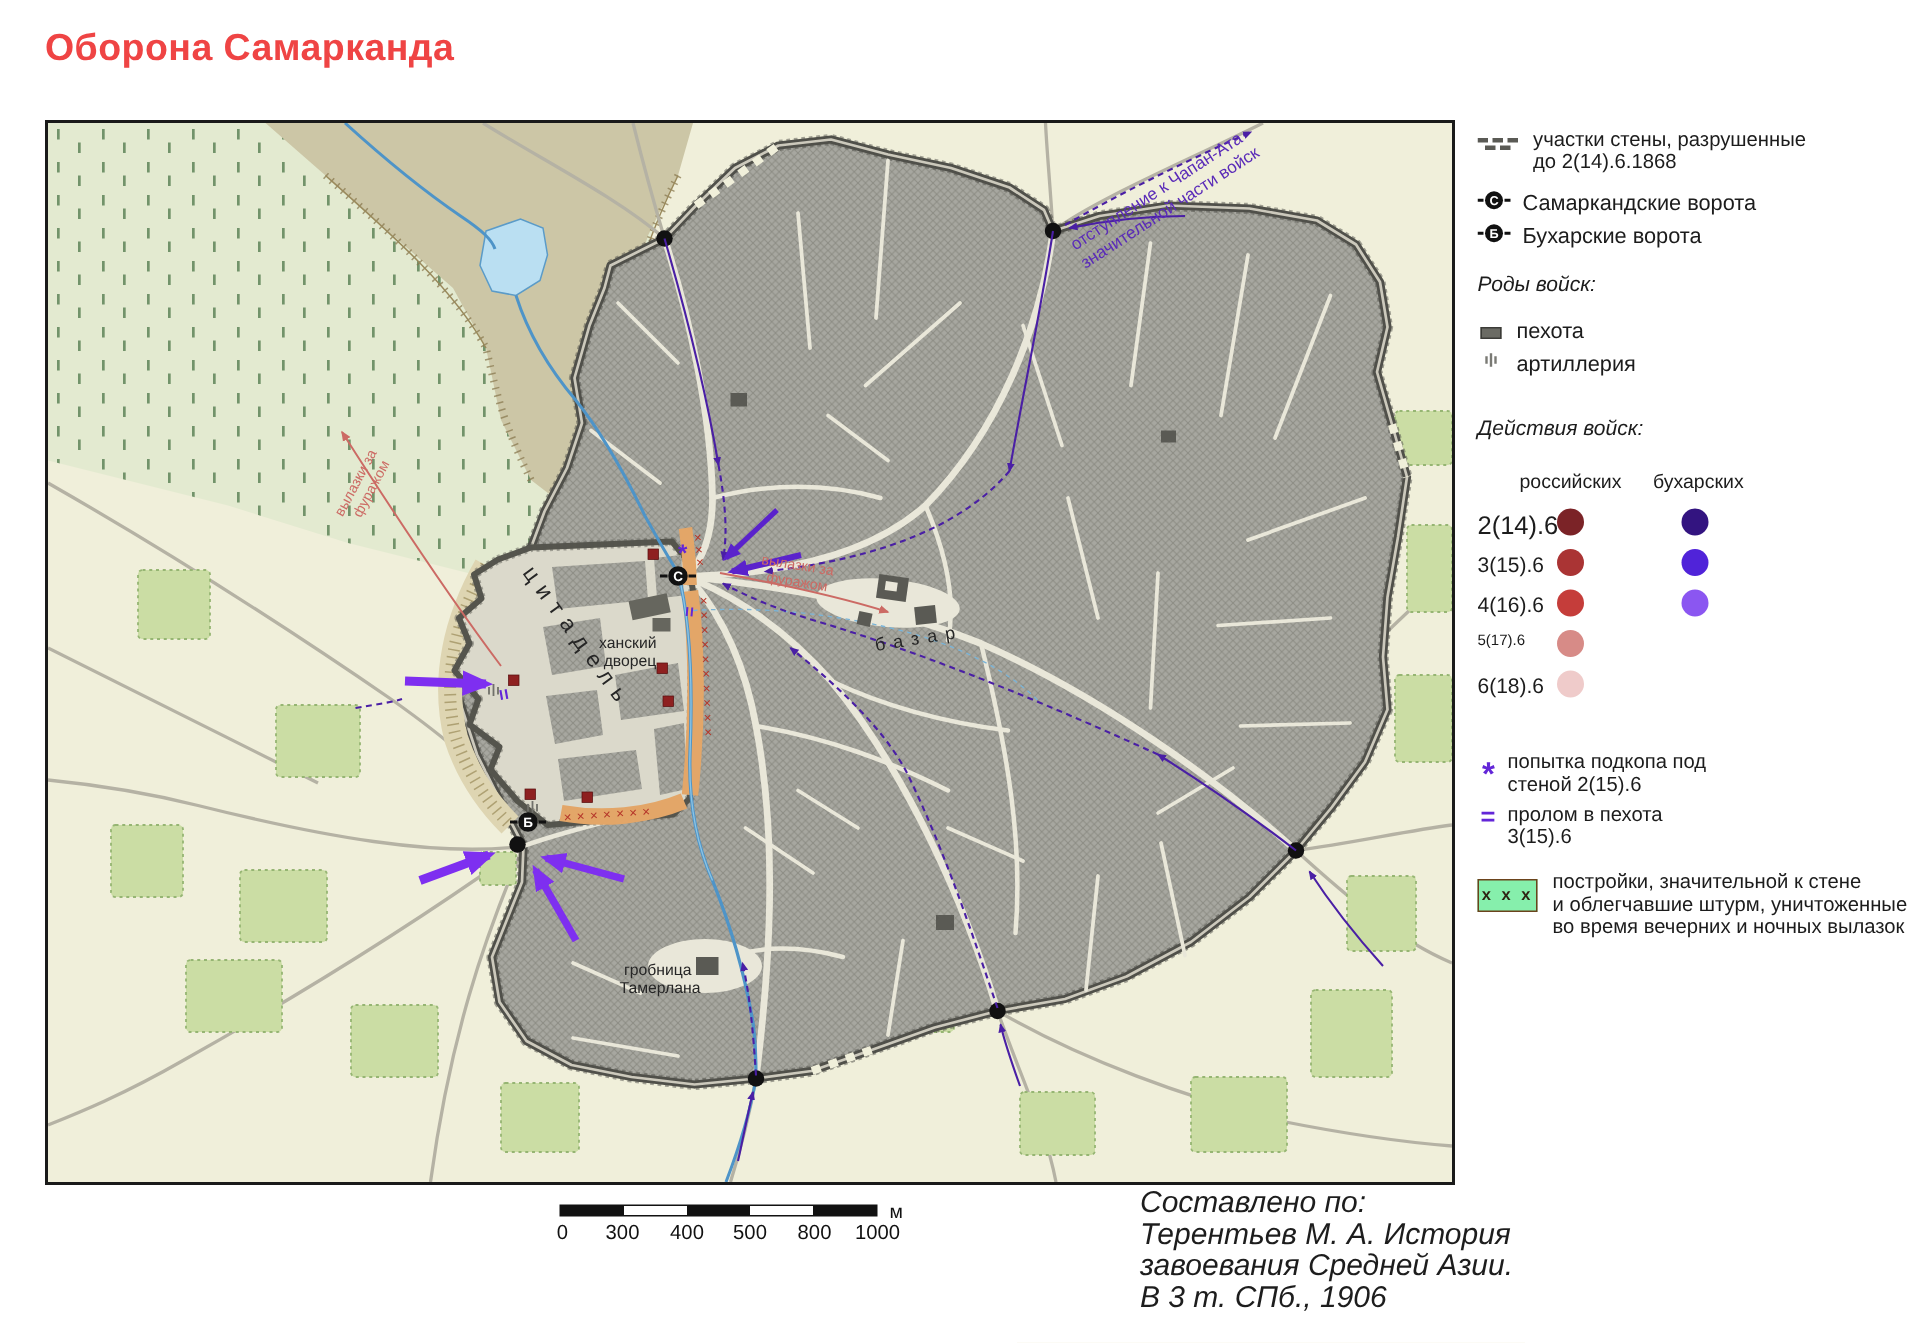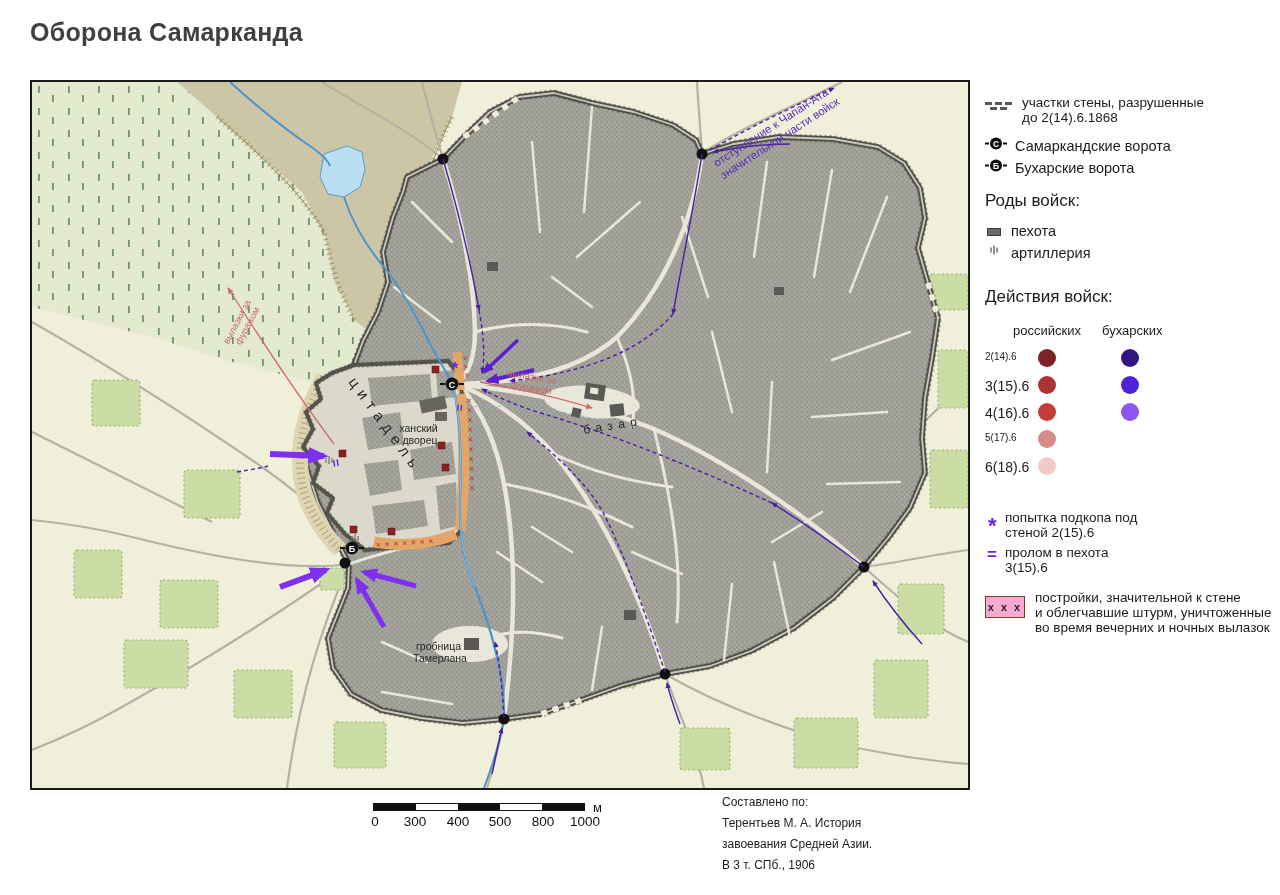--- a/index.html
+++ b/index.html
@@ -1,41 +1,41 @@
 <!DOCTYPE html>
 <html><head>
 <meta charset="utf-8">
 <style>
   * { margin:0; padding:0; box-sizing:border-box; }
   body { background:#ffffff; font-family:"Liberation Sans", sans-serif; }
   .page { position:relative; width:1280px; height:895px; background:#fff; overflow:hidden; }
-  .title { position:absolute; left:30px; top:18px; font-size:25px; font-weight:bold; color:#404040; letter-spacing:.3px; }
+  .title { position:absolute; left:30px; top:18px; font-size:25px; font-weight:bold; color:#ef4444; letter-spacing:.3px; }
   .map-frame { position:absolute; left:30px; top:80px; width:940px; height:710px; border:2px solid #1a1a1a; background:#f0efda; }
   .map-frame svg { display:block; }
 
   
-  .legend { position:absolute; left:985px; top:95px; width:292px; height:580px; color:#1c1c1c; }
+  .legend { position:absolute; left:985px; top:85px; width:292px; height:580px; color:#1c1c1c; }
   .lg-abs { position:absolute; }
   .lg-small { font-size:13.5px; line-height:15px; }
   .lg-item-label { font-size:14.5px;text-align:center; }
-  .lg-header { font-size:17px; }
+  .lg-header { font-size:14px;font-style:italic; }
   .lg-cols span { font-size:13px; }
   .dot { width:18px; height:18px; border-radius:50%; }
   .swatch-infantry { width:14px; height:8px; background:#6b6b64; border:1px solid #3c3c38; }
   .sym-purple { color:#6326d8; font-weight:bold; }
-  .xbox { width:40px; height:22px; background:#f9a8d4; border:1.5px solid #6b431c; display:flex; align-items:center; justify-content:center; font-size:11px; font-weight:bold; color:#2e2212; letter-spacing:2px; }
+  .xbox { width:40px; height:22px; background:#86efac; border:1.5px solid #6b431c; display:flex; align-items:center; justify-content:center; font-size:11px; font-weight:bold; color:#2e2212; letter-spacing:2px; }
 
   
   .scalebar { position:absolute; left:373px; top:800px; width:260px; height:36px; }
   .sb-bar { position:absolute; left:0; top:3px; width:212px; height:8px; border:1px solid #111; display:flex; }
   .sb-seg { height:100%; }
   .sb-tick { position:absolute; top:14px; transform:translateX(-50%); font-size:13.5px; color:#111; }
   .sb-unit { position:absolute; left:220px; top:0px; font-size:13px; color:#111; }
 
-  .attribution { position:absolute; left:722px; top:792px; font-size:12px; line-height:21px; color:#1d1d1d; }
+  .attribution { position:absolute; left:760px; top:792px; font-size:20px; line-height:21px; color:#1d1d1d;font-style:italic; }
 </style>
 </head>
 <body>
 
 <div class="page">
 
   <div class="title">Оборона Самарканда</div>
 
   <div class="map-frame">
   <svg width="936" height="706" viewBox="0 0 936 706">
@@ -373,21 +373,21 @@
     <div class="lg-abs lg-item-label" style="left:26px;top:150px">артиллерия</div>
 
     <div class="lg-abs lg-header" style="left:0;top:192px">Действия войск:</div>
 
     <div class="lg-abs lg-cols" style="left:0;top:228px;width:230px">
       <span class="lg-abs" style="left:28px;top:0">российских</span>
       <span class="lg-abs" style="left:117px;top:0">бухарских</span>
     </div>
 
     <div class="lg-abs" style="left:0;top:254px">
-      <span class="lg-abs" style="left:0;top:2px;font-size:10px">2(14).6</span>
+      <span class="lg-abs" style="left:0;top:2px;font-size:17px">2(14).6</span>
       <div class="lg-abs dot" style="left: 53px; top: 0px; background: rgb(123, 35, 39);"></div>
       <div class="lg-abs dot" style="left: 136px; top: 0px; background: rgb(51, 20, 128);"></div>
     </div>
     <div class="lg-abs" style="left:0;top:281px">
       <span class="lg-abs" style="left:0;top:2px;font-size:14px">3(15).6</span>
       <div class="lg-abs dot" style="left: 53px; top: 0px; background: rgb(170, 52, 52);"></div>
       <div class="lg-abs dot" style="left: 136px; top: 0px; background: rgb(80, 35, 217);"></div>
     </div>
     <div class="lg-abs" style="left:0;top:308px">
       <span class="lg-abs" style="left:0;top:2px;font-size:14px">4(16).6</span>

